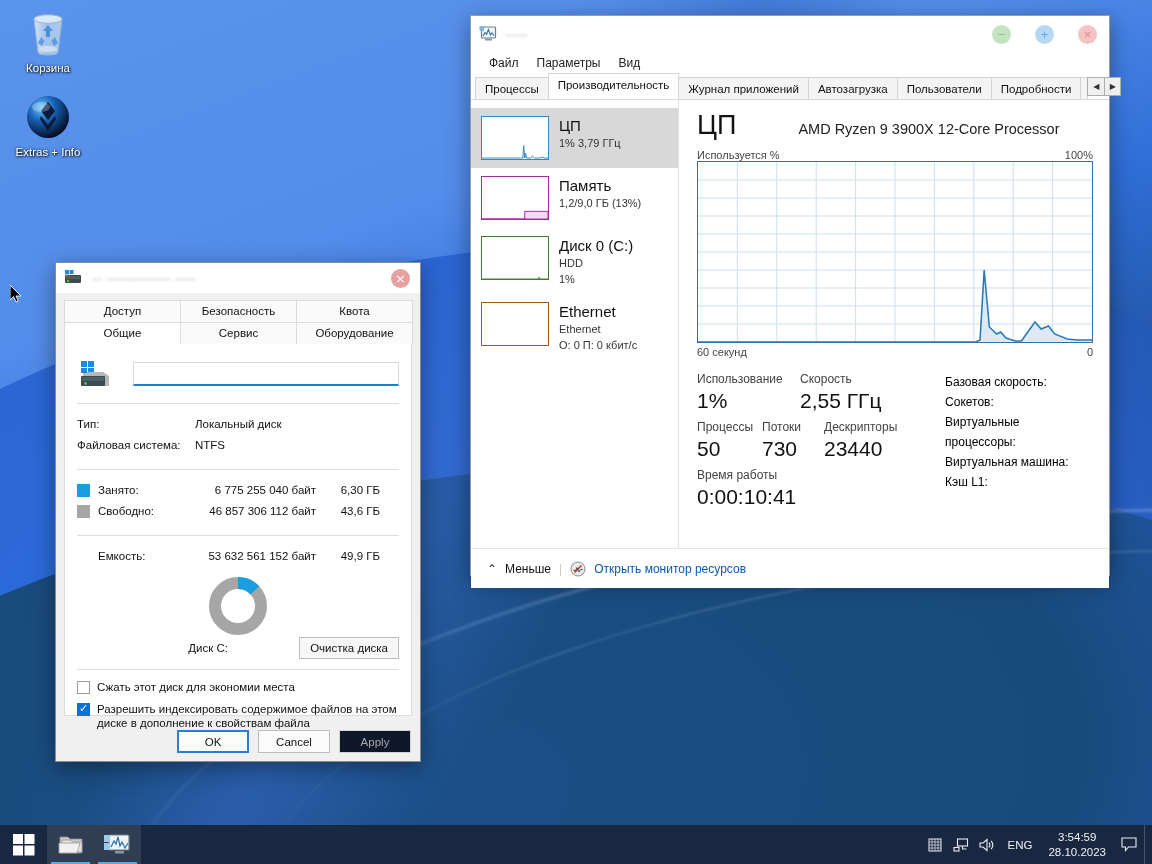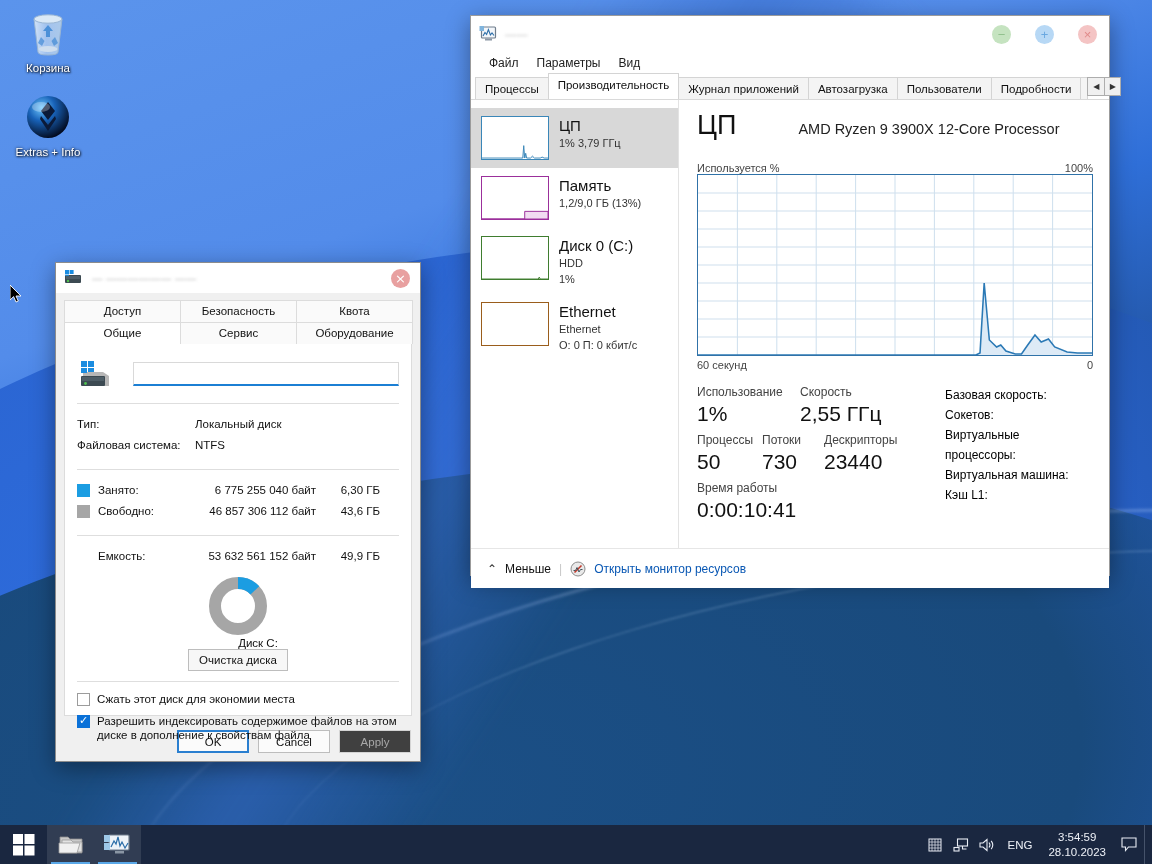--- a/index.html
+++ b/index.html
@@ -124,21 +124,21 @@
   .res-thumb { width: 68px; height: 44px; background: #fff; flex: none; position: relative; }
   .res-thumb svg { display: block; width: 100%; height: 100%; }
   .res-txt { padding-top: 1px; }
   .res-title { font-size: 15px; color: #111; line-height: 17px; }
   .res-sub { font-size: 11px; color: #333; line-height: 14px; margin-top: 2px; }
 
   #tm-main { flex: 1; padding: 10px 16px 0 18px; position: relative; }
   .cpu-head { display: flex; align-items: baseline; }
   .cpu-h1 { font-size: 27px; font-weight: 400; color: #111; line-height: 30px; }
   .cpu-model { font-size: 14.5px; color: #222; margin-left: 62px; }
-  .graph-cap { display: flex; justify-content: space-between; font-size: 11px; color: #444; margin-top: 22px; }
+  .graph-cap { display: flex; justify-content: space-between; font-size: 11px; color: #444; margin-top: 9px; }
   .graph-box { height: 182px; border: 1px solid #3072a8; position: relative; background: #fff; }
   .graph-box svg { position: absolute; inset: 0; width: 100%; height: 100%; }
   .graph-foot { display: flex; justify-content: space-between; font-size: 11px; color: #444; margin-top: 3px; }
 
   .stats { display: flex; margin-top: 14px; }
   .stats-left { width: 243px; }
   .st-row { display: flex; }
   .st-cell { }
   .st-lbl { font-size: 12px; color: #444; }
   .st-val { font-size: 21px; color: #111; line-height: 27px; margin-top: 1px; }
@@ -181,40 +181,40 @@
   }
   .hr { height: 1px; background: #dedede; margin: 13px 0 10px; }
   .kv { display: flex; font-size: 11.5px; color: #111; line-height: 21px; }
   .kv .k { width: 118px; }
   .usage-row { display: flex; align-items: center; font-size: 11.5px; color: #111; line-height: 21px; }
   .swatch { width: 13px; height: 13px; margin-right: 8px; flex: none; }
   .u-name { width: 98px; }
   .u-bytes { width: 120px; text-align: right; }
   .u-gb { width: 64px; text-align: right; }
   .donut { display: flex; justify-content: center; margin-top: 10px; }
-  .cap-row { display: flex; align-items: center; margin-top: 2px; flex-direction: column; }
+  .cap-row { display: flex; align-items: center; margin-top: 2px; }
   .cap-label { flex: 1; text-align: center; font-size: 11.5px; color: #111; padding-left: 40px; }
   .btn {
     font-size: 11.5px; color: #111; background: #f7f7f7; border: 1px solid #bdbdbd;
     padding: 4px 10px; min-width: 84px; text-align: center; cursor: default;
   }
   .chk-row { display: flex; align-items: flex-start; gap: 7px; font-size: 11.5px; color: #111; line-height: 14px; margin-top: 8px; }
   .cbox { width: 13px; height: 13px; border: 1px solid #9c9c9c; background: #fff; flex: none; margin-top: 1px; }
   .cbox.on { background: #0a71d8; border-color: #0a71d8; position: relative; }
   .cbox.on:after {
     content: "✓"; position: absolute; left: 1px; top: -2px; color: #fff; font-size: 11px;
     font-family: "DejaVu Sans", sans-serif; line-height: 14px;
   }
   #pr-btns { display: flex; justify-content: flex-end; gap: 9px; padding: 14px 9px 0 15px; }
   .dbtn {
     width: 72px; height: 23px; font-size: 11.5px; display: flex; align-items: center; justify-content: center;
     background: #fbfbfb; border: 1px solid #bdbdbd; color: #111; cursor: default;
   }
   .dbtn.def { border: 2px solid #2a7fd0; }
-  .dbtn.dis { color: #a8a8a8; background: #404040; border-color: #d4d4d4; }
+  .dbtn.dis { color: #a8a8a8; background: #0f172a; border-color: #d4d4d4; }
 
   
   #taskbar {
     position: absolute; left: 0; bottom: 0; width: 1152px; height: 39px;
     background: #1a2740; display: flex; align-items: center;
   }
   #start {
     width: 47px; height: 39px; display: flex; align-items: center; justify-content: center;
   }
   .tb-app {

